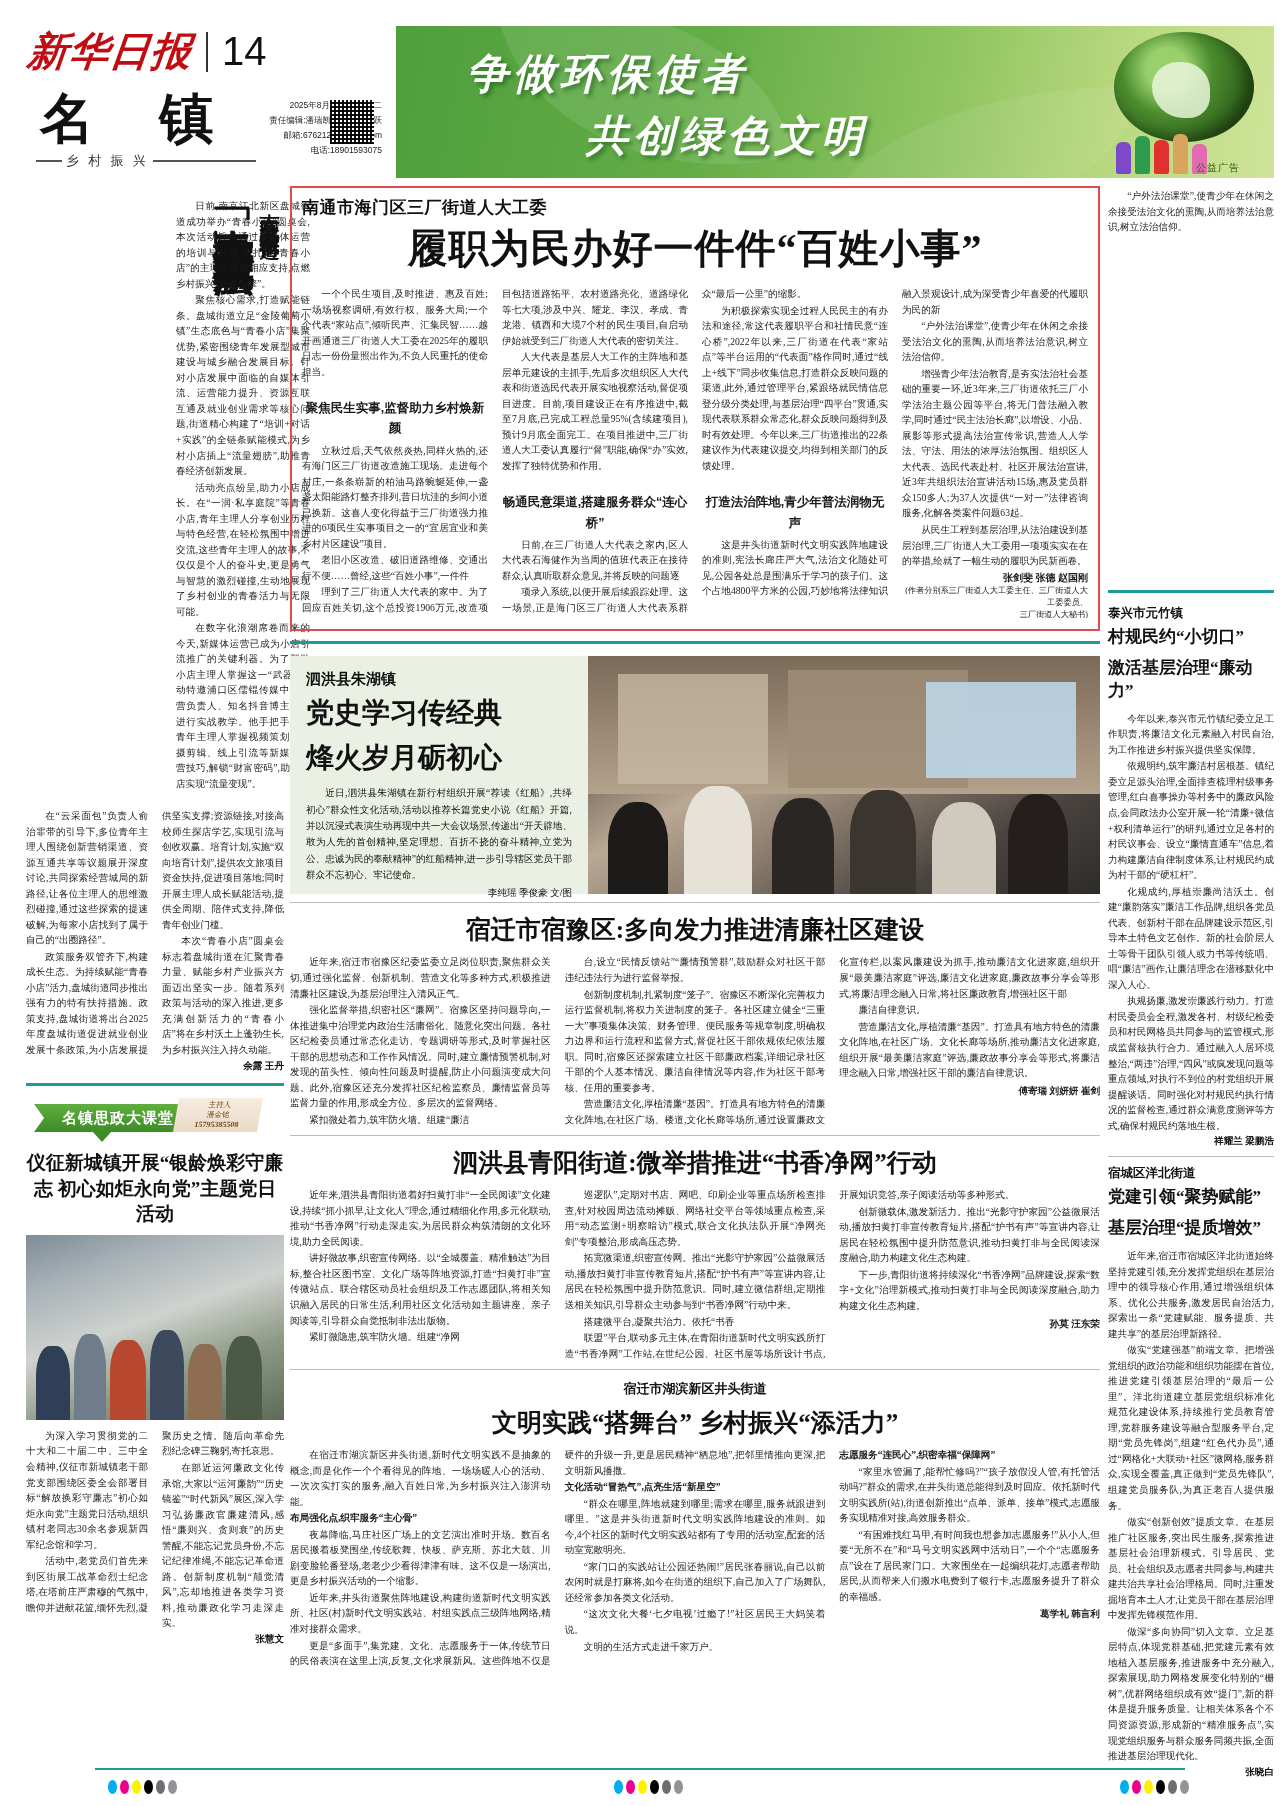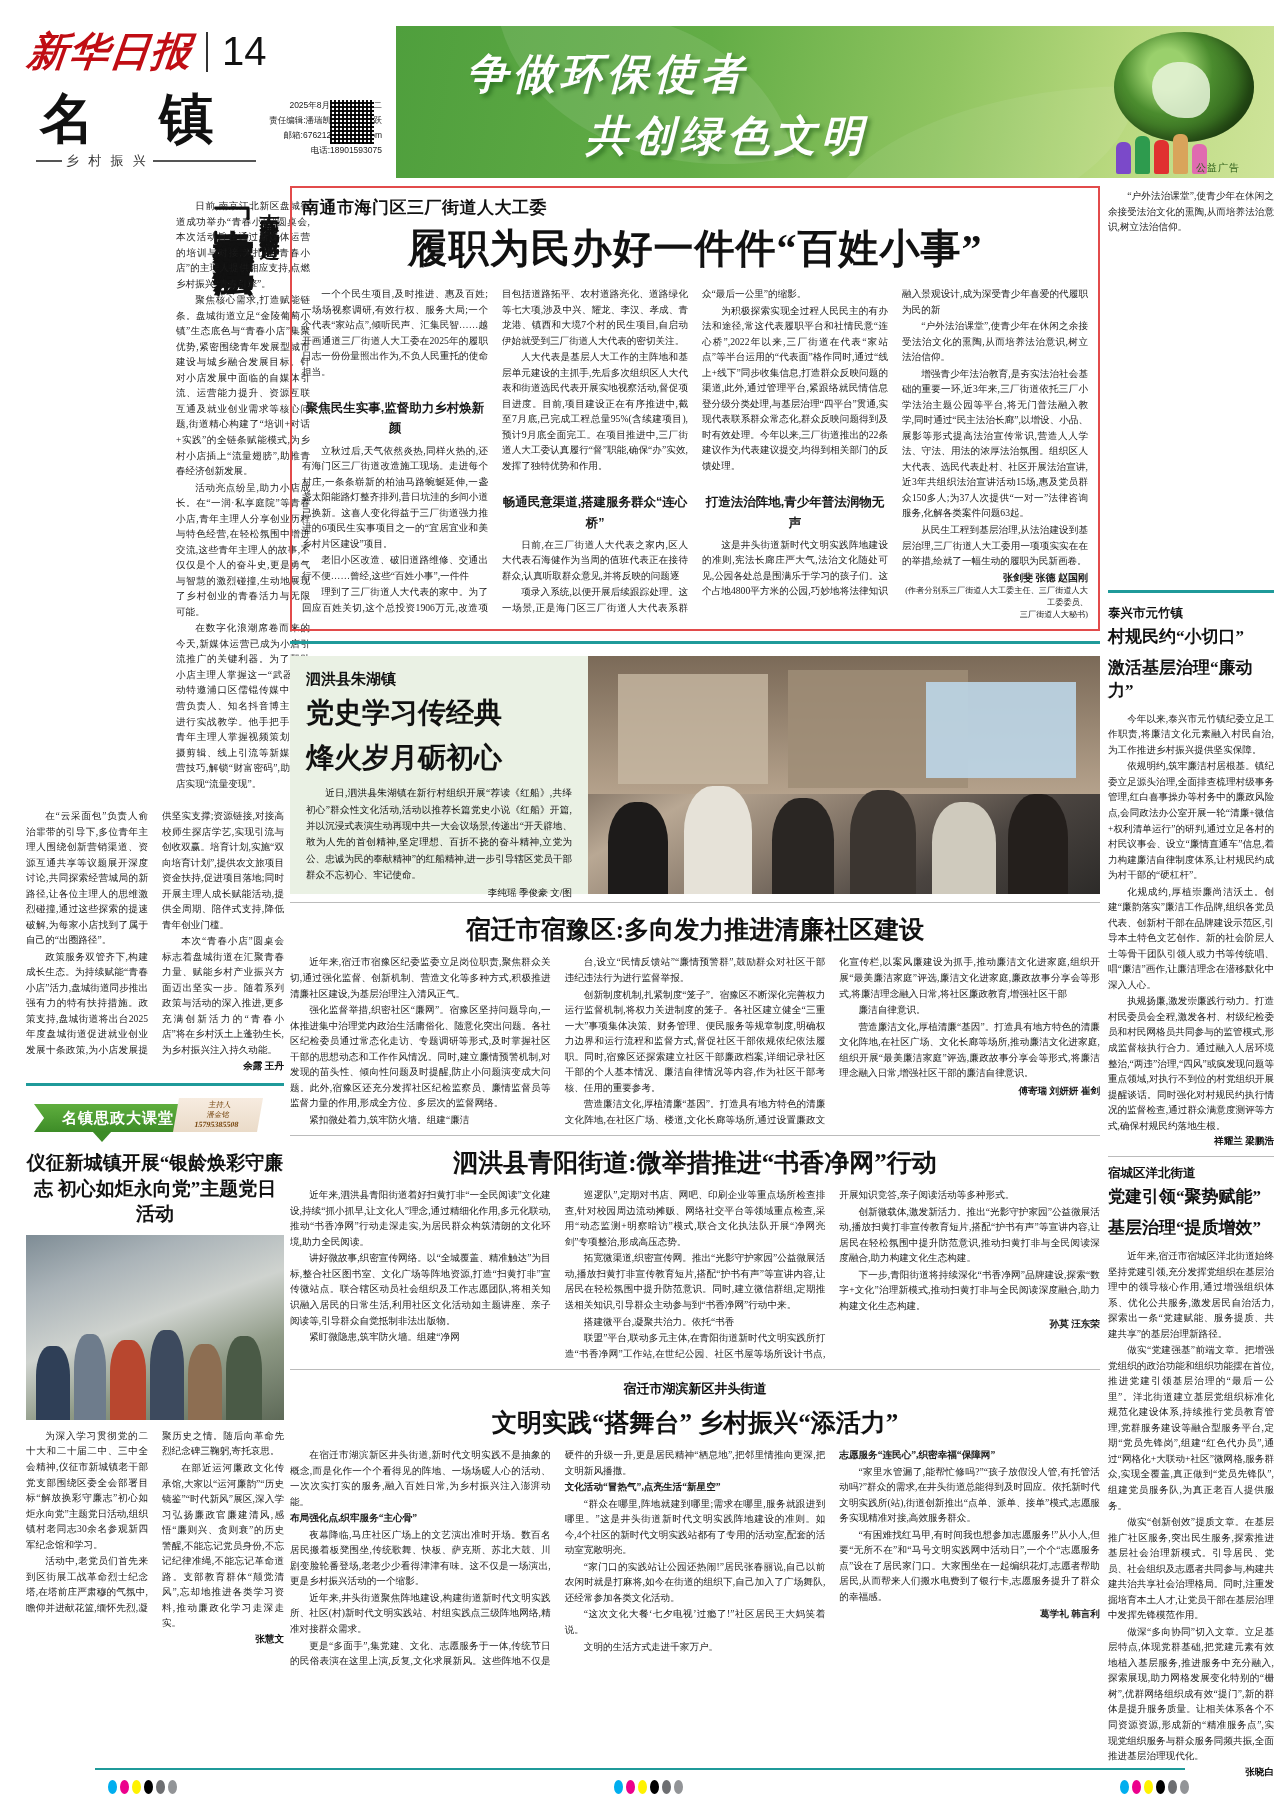--- a/index.html
+++ b/index.html
@@ -253,21 +253,21 @@
         <div class="p-fig" style="left:48px;width:32px;height:86px;background:#6e7c8c"></div>
         <div class="p-fig" style="left:84px;width:36px;height:80px;background:#b8472f"></div>
         <div class="p-fig" style="left:124px;width:34px;height:90px;background:#3d4a5e"></div>
         <div class="p-fig" style="left:162px;width:34px;height:76px;background:#8d6e52"></div>
         <div class="p-fig" style="left:200px;width:36px;height:84px;background:#4a5a46"></div>
       </div>
 
       <div class="art-text cols2" style="margin-top:6px">
         <p>为深入学习贯彻党的二十大和二十届二中、三中全会精神,仪征市新城镇老干部党支部围绕区委全会部署目标“解放换彩守廉志”初心如炬永向党”主题党日活动,组织镇村老同志30余名参观新四军纪念馆和学习。</p>
         <p>活动中,老党员们首先来到区街展工战革命烈士纪念塔,在塔前庄严肃穆的气氛中,瞻仰并进献花篮,缅怀先烈,凝聚历史之情。随后向革命先烈纪念碑三鞠躬,寄托哀思。</p>
-        <p>在部近运河廉政文化传承馆,大家以“运河廉韵”“历史镜鉴”“时代新风”展区,深入学习弘扬廉政官廉建清风,感悟“廉则兴、贪则衰”的历史警醒,不能忘记党员身份,不忘记纪律准绳,不能忘记革命道路。支部教育群体“颠觉清风”,忘却地推进各类学习资料,推动廉政化学习走深走实。</p>
+        <p>在部近运河廉政文化传承馆,大家以“运河廉韵”“历史镜鉴”“时代新风”展区,深入学习弘扬廉政官廉建清风,感悟“廉则兴、贪则衰”的历史警醒,不能忘记党员身份,不忘记纪律准绳,不能忘记革命道路。创新制度机制“颠觉清风”,忘却地推进各类学习资料,推动廉政化学习走深走实。</p>
       </div>
       <div class="byline">张慧文</div>
     </div>
   </div>
 
   <div class="center">
 
     <div class="featbox">
       <div class="feat-kicker">南通市海门区三厂街道人大工委</div>
       <div class="feat-head">履职为民办好一件件“百姓小事”</div>

